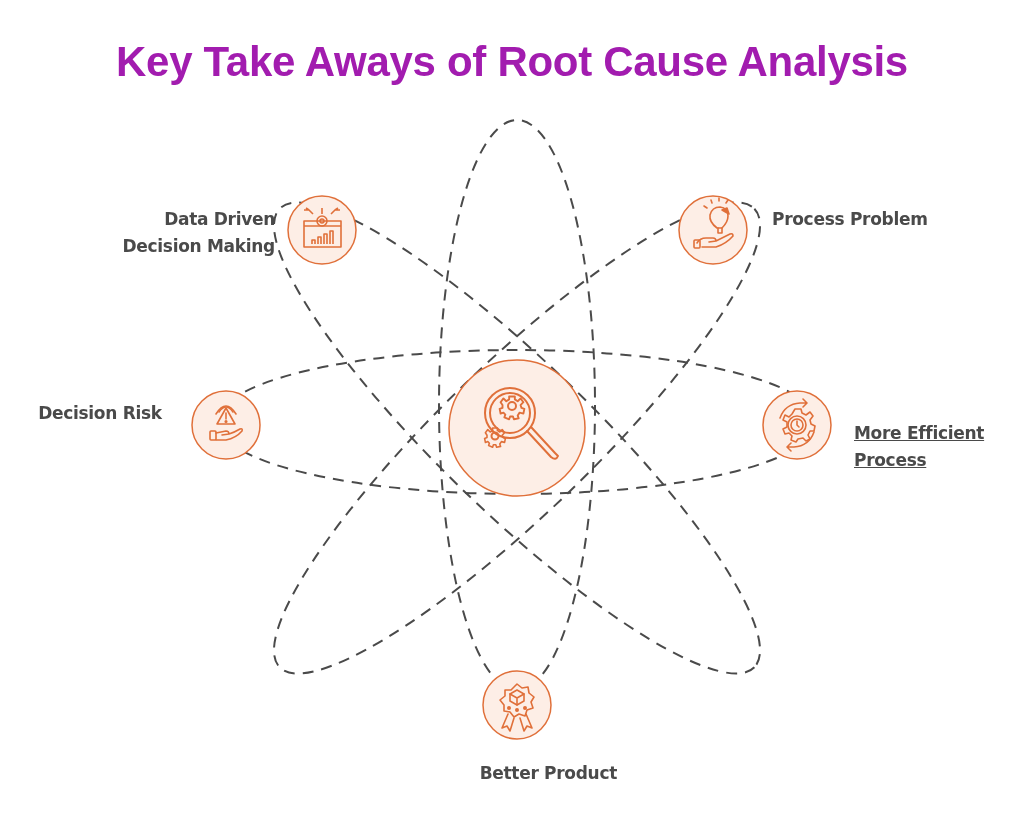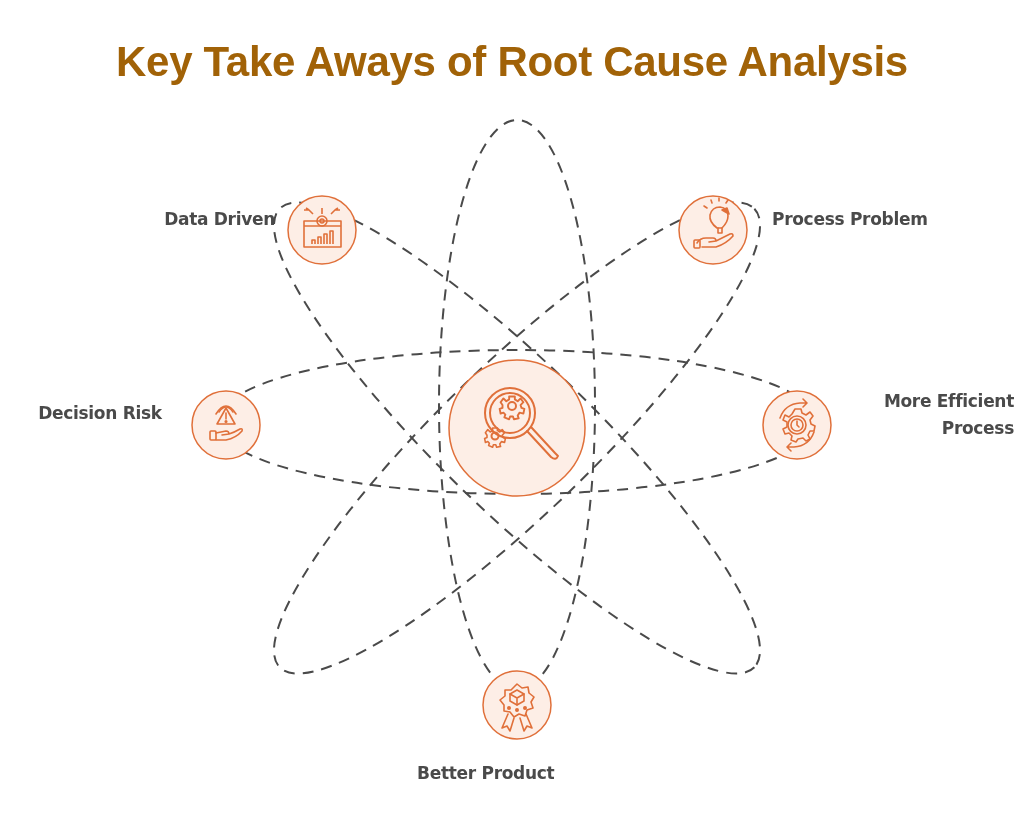--- a/index.html
+++ b/index.html
@@ -1,28 +1,28 @@
 <!DOCTYPE html>
 <html><head>
 <meta charset="utf-8">
 <style>
   html, body { margin: 0; padding: 0; background: #ffffff; }
   body { width: 1024px; height: 817px; position: relative; overflow: hidden;
          font-family: "Liberation Sans", "DejaVu Sans", sans-serif; }
   .title { position: absolute; left: 0; right: 0; top: 38px; text-align: center;
-           font-size: 42px; font-weight: 700; color: #a16207; letter-spacing: -0.3px; }
+           font-size: 42px; font-weight: 700; color: #a21caf; letter-spacing: -0.3px; }
   svg.stage { position: absolute; left: 0; top: 0; }
   .label { position: absolute; font-family: "DejaVu Sans", sans-serif; font-weight: 700;
            font-size: 17px; line-height: 27px; color: #4a4a4a; letter-spacing: -0.3px; }
   .label span { display: block; }
   .lbl-data { left: 105px; top: 206px; width: 170px; text-align: right; }
   .lbl-proper { left: 772px; top: 206px; width: 200px; text-align: left; }
   .lbl-proactive { left: 20px; top: 400px; width: 160px; text-align: center; }
-  .lbl-efficient { left: 854px; top: 388px; width: 160px; text-align: right; }
-  .lbl-better { left: 417px; top: 760px; width: 200px; text-align: left; }
+  .lbl-efficient { left: 854px; top: 420px; width: 160px; text-align: left; text-decoration: underline; }
+  .lbl-better { left: 417px; top: 760px; width: 200px; text-align: right; }
 </style>
 </head>
 <body>
 
 <div class="title">Key Take Aways of Root Cause Analysis</div>
 
 <svg class="stage" width="1024" height="817" viewBox="0 0 1024 817">
   <g fill="none" stroke="#4a4a4a" stroke-width="2" stroke-dasharray="11 8">
     <ellipse cx="517" cy="405" rx="78" ry="285"></ellipse>
     <ellipse cx="517" cy="422" rx="300" ry="72"></ellipse>
@@ -108,20 +108,21 @@
       <circle cx="517" cy="710" r="1.2" fill="#e0703a"></circle>
       <circle cx="525" cy="708" r="1.2" fill="#e0703a"></circle>
       <path d="M508 714 L502 728 L507 726 L510 731 L514 718"></path>
       <path d="M526 714 L532 728 L527 726 L524 731 L520 718"></path>
     </g>
   </g>
 </svg>
 
 <div class="label lbl-data">
   <span>Data Driven</span>
+  <span>Decision Making</span>
 </div>
 <div class="label lbl-proper">
   <span>Process Problem</span>
 </div>
 <div class="label lbl-proactive">
   <span>Decision Risk</span>
 </div>
 <div class="label lbl-efficient">
   <span>More Efficient</span>
   <span>Process</span>

